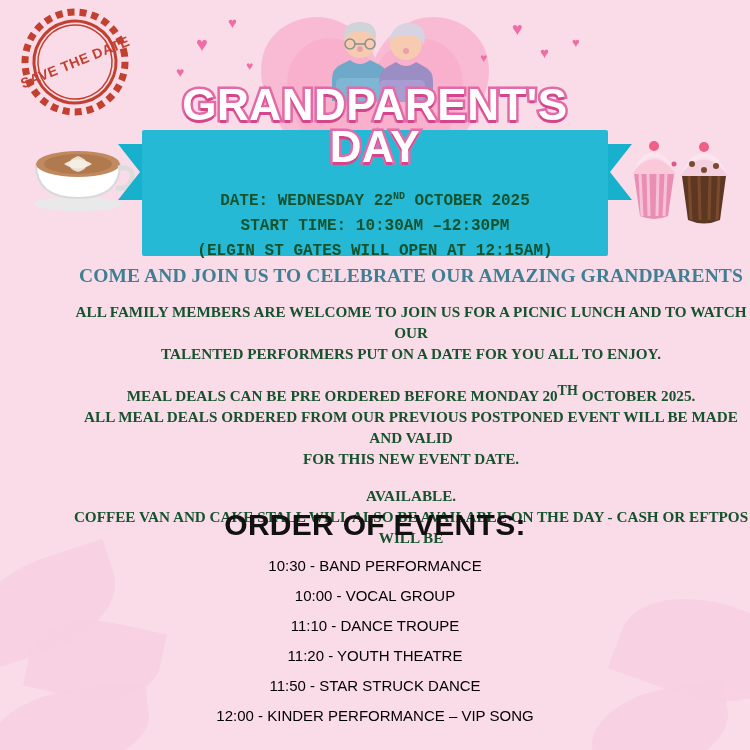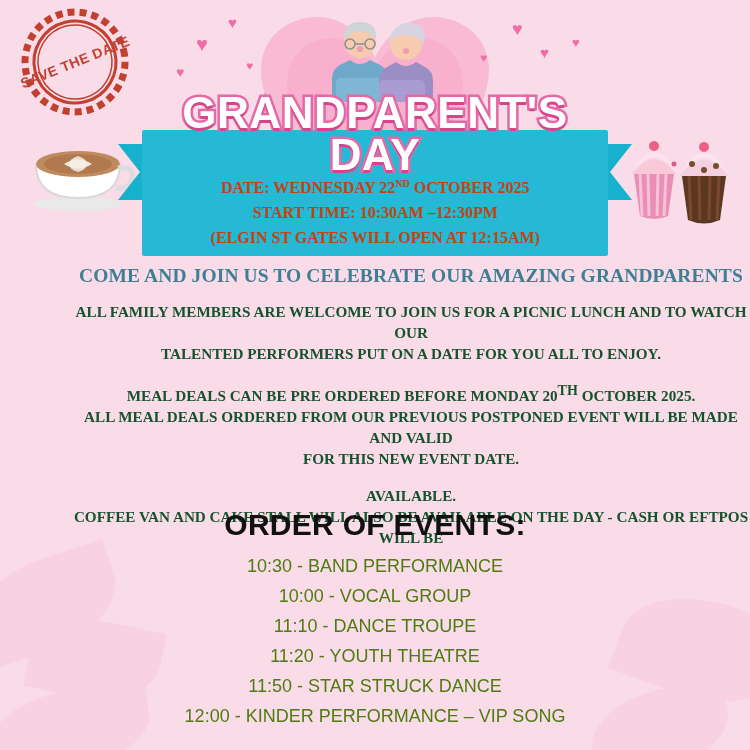--- a/index.html
+++ b/index.html
@@ -128,46 +128,46 @@
     width: 466px;
     height: 126px;
     background: #25b9d6;
     border-radius: 2px;
   }
 
   
   .title {
     position: absolute;
     left: 0;
-    top: 92px;
+    top: 84px;
     width: 750px;
     text-align: center;
     font-family: "Liberation Sans", sans-serif;
     font-weight: bold;
     font-size: 44px;
     line-height: 42px;
     letter-spacing: .5px;
     color: #ffffff;
     z-index: 5;
     -webkit-text-stroke: 5px #e46aa7;
     paint-order: stroke fill;
     text-shadow: 0 3px 0 #d4458c;
   }
   .title .t2 { display: block; }
 
   .banner-lines {
     position: absolute;
     left: 142px;
-    top: 171px;
+    top: 184px;
     width: 466px;
     text-align: center;
     z-index: 6;
-    font-family: Liberation Serif, serif;
-    font-weight: bold;
-    color: #c2410c;
+    font-family: Liberation Mono, monospace;
+    font-weight: bold;
+    color: #14532d;
   }
   .banner-lines div { font-size: 16px; line-height: 25px; }
   .banner-lines sup { font-size: 10px; }
 
   
   .content {
     position: absolute;
     left: 0;
     top: 262px;
     width: 750px;
@@ -207,23 +207,23 @@
   .events-title {
     font-family: "Liberation Sans", sans-serif;
     font-weight: bold;
     font-size: 30px;
     color: #111;
     letter-spacing: .3px;
     margin-bottom: 9px;
   }
   .event-item {
     font-family: "Liberation Sans", sans-serif;
-    font-size: 18px;
+    font-size: 15px;
     line-height: 30px;
-    color: #4d7c0f;
+    color: #000000;
   }
 </style>
 </head>
 <body>
 
 <div class="poster">
 
   <div class="bg-leaf leaf-a"></div>
   <div class="bg-leaf leaf-b"></div>
   <div class="bg-leaf leaf-c"></div>

